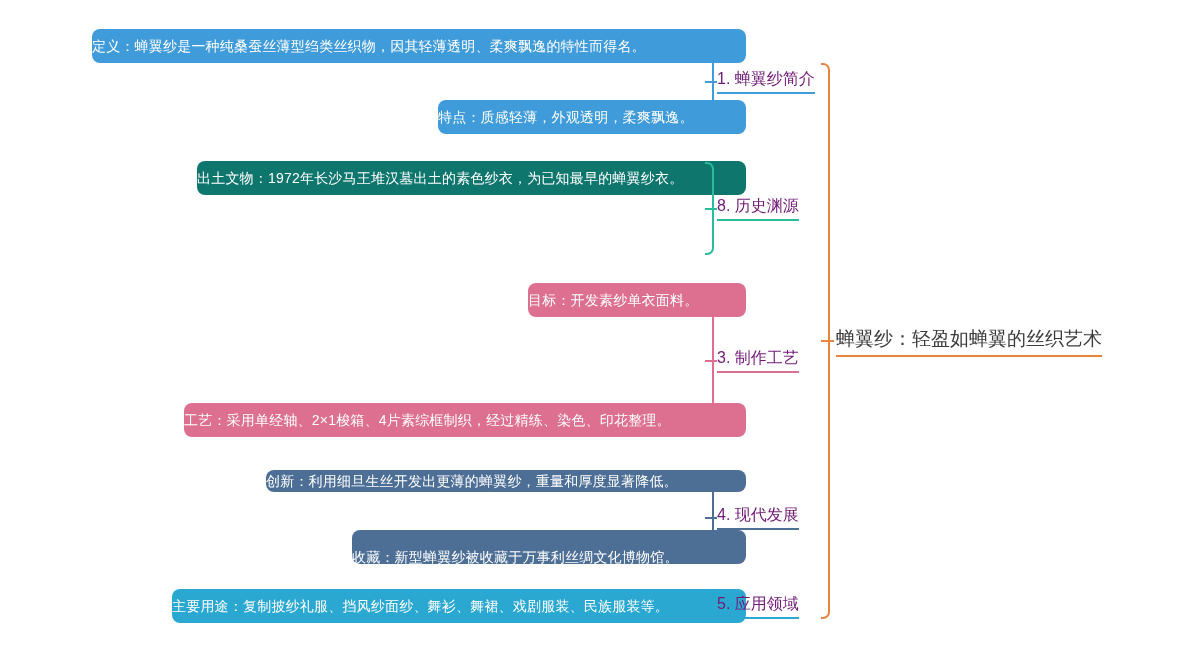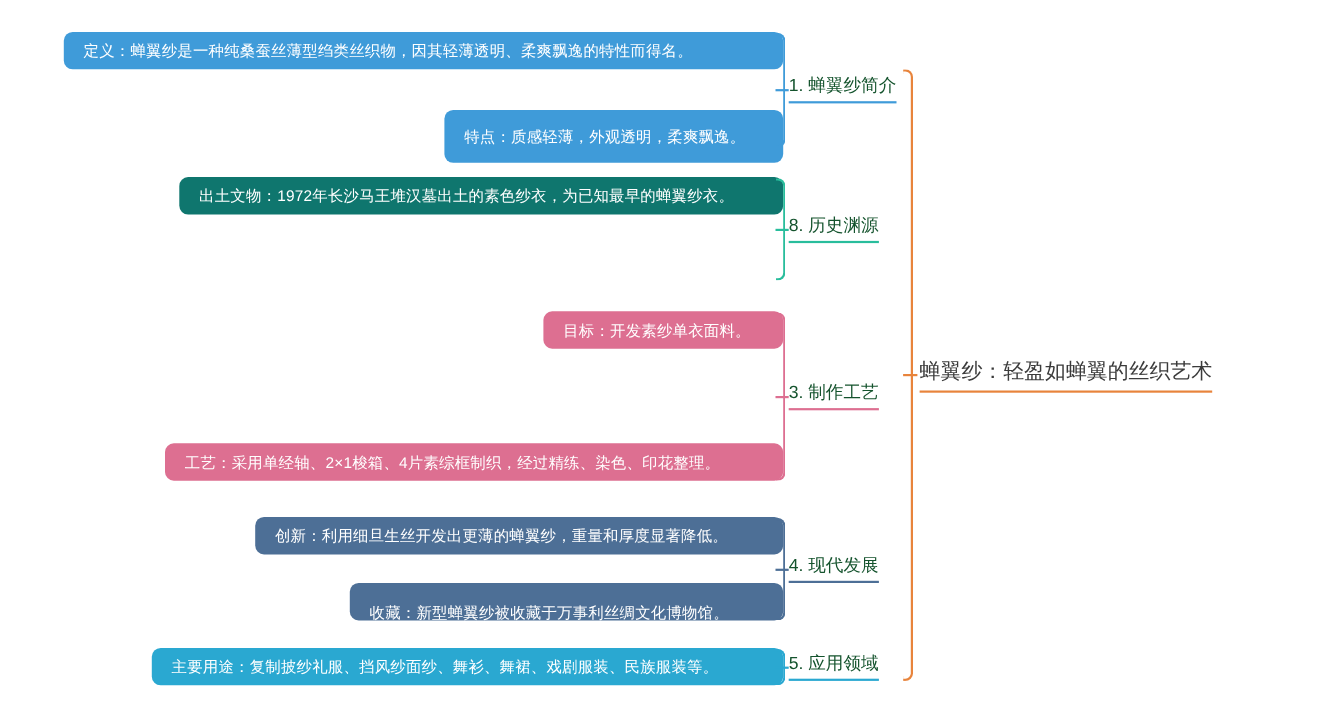--- a/index.html
+++ b/index.html
@@ -26,23 +26,24 @@
     position: absolute;
     box-sizing: border-box;
     border-radius: 8px;
     color: #ffffff;
     font-size: 14px;
     line-height: 1;
     letter-spacing: 0.2px;
     display: flex;
     align-items: center;
     justify-content: flex-start;
-    padding: 0 18px;
+    padding: 0 0;
     white-space: nowrap;
     font-weight: 400;
+    margin-left: 34px;
   }
 
   
   .bracket {
     position: absolute;
     box-sizing: border-box;
     border-style: solid;
     border-width: 2px;
     border-left-color: transparent;
     border-top-right-radius: 7px;
@@ -53,21 +54,21 @@
   .bracket-stub {
     position: absolute;
     height: 2px;
   }
 
   
   .branch {
     position: absolute;
     font-size: 16px;
     line-height: 1;
-    color: #14532d;
+    color: #701a75;
     white-space: nowrap;
     padding-bottom: 5px;
     border-bottom-style: solid;
     border-bottom-width: 2px;
   }
 
   
   .root-bracket {
     position: absolute;
     box-sizing: border-box;
@@ -93,21 +94,21 @@
   }
 </style>
 </head>
 <body>
 
 <div id="mindmap">
 
   <div class="node" style="left:58px; top:29px; width:654px; height:34px; background:#3f9bd9;">
     <span>定义：蝉翼纱是一种纯桑蚕丝薄型绉类丝织物，因其轻薄透明、柔爽飘逸的特性而得名。</span>
   </div>
-  <div class="node" style="left:404px; top:100px; width:308px; height:48px; background:#3f9bd9;">
+  <div class="node" style="left:404px; top:100px; width:308px; height:34px; background:#3f9bd9;">
     <span>特点：质感轻薄，外观透明，柔爽飘逸。</span>
   </div>
   <div class="bracket" style="left:705px; top:30px; width:9px; height:104px; border-color:#3f9bd9; border-left-color:transparent;"></div>
   <div class="bracket-stub" style="left:705px; top:81px; width:12px; background:#3f9bd9;"></div>
   <div class="branch" style="left:717px; top:71px; border-bottom-color:#3f9bd9;">
     <span>1. 蝉翼纱简介</span>
   </div>
 
   <div class="node" style="left:163px; top:161px; width:549px; height:34px; background:#0f766e;">
     <span>出土文物：1972年长沙马王堆汉墓出土的素色纱衣，为已知最早的蝉翼纱衣。</span>
@@ -123,21 +124,21 @@
   </div>
   <div class="node" style="left:150px; top:403px; width:562px; height:34px; background:#dd6f91;">
     <span>工艺：采用单经轴、2×1梭箱、4片素综框制织，经过精练、染色、印花整理。</span>
   </div>
   <div class="bracket" style="left:705px; top:284px; width:9px; height:153px; border-color:#dd6f91; border-left-color:transparent;"></div>
   <div class="bracket-stub" style="left:705px; top:360px; width:12px; background:#dd6f91;"></div>
   <div class="branch" style="left:717px; top:350px; border-bottom-color:#dd6f91;">
     <span>3. 制作工艺</span>
   </div>
 
-  <div class="node" style="left:232px; top:470px; width:480px; height:34px; background:#4d6f96;">
+  <div class="node" style="left:232px; top:470px; width:480px; height:22px; background:#4d6f96;">
     <span>创新：利用细旦生丝开发出更薄的蝉翼纱，重量和厚度显著降低。</span>
   </div>
   <div class="node" style="left:318px; top:530px; width:394px; height:34px; background:#4d6f96;align-items:flex-end;">
     <span>收藏：新型蝉翼纱被收藏于万事利丝绸文化博物馆。</span>
   </div>
   <div class="bracket" style="left:705px; top:471px; width:9px; height:93px; border-color:#4d6f96; border-left-color:transparent;"></div>
   <div class="bracket-stub" style="left:705px; top:517px; width:12px; background:#4d6f96;"></div>
   <div class="branch" style="left:717px; top:507px; border-bottom-color:#4d6f96;">
     <span>4. 现代发展</span>
   </div>

